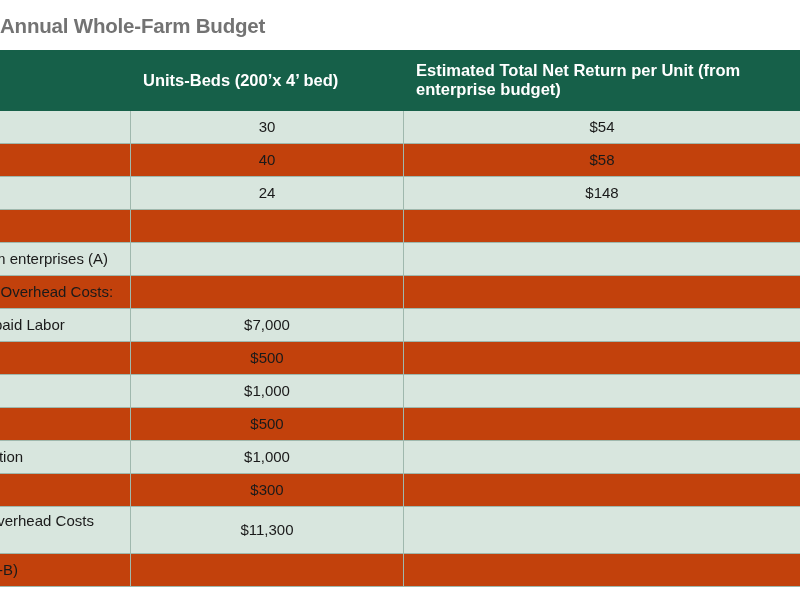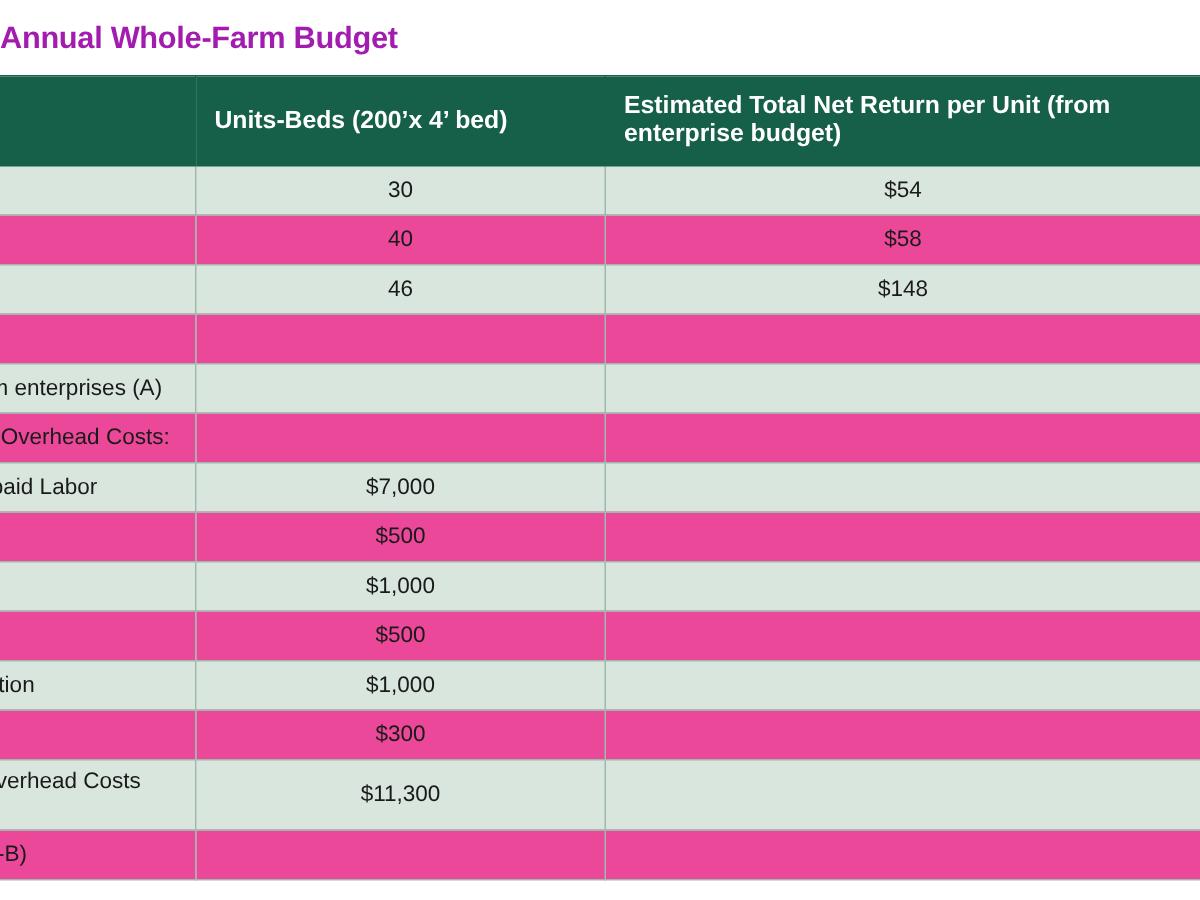--- a/index.html
+++ b/index.html
@@ -24,21 +24,21 @@
   .table-wrap {
     position: absolute;
     left: -150px;        
     top: 14px;
     width: 950px;
   }
 
   .title {
     font-size: 20.5px;
     font-weight: bold;
-    color: #a21caf;
+    color: #737373;
     letter-spacing: -0.2px;
     margin: 0 0 12px 150px;
     padding-left: 0;
     white-space: nowrap;
   }
 
   table.budget {
     border-collapse: collapse;
     table-layout: fixed;
     width: 950px;
@@ -67,21 +67,21 @@
   table.budget td {
     border: 1px solid #9fb8ad;
     padding: 5px 12px;
     height: 33px;
     box-sizing: border-box;
     vertical-align: middle;
     line-height: 1.2;
   }
 
   .row-shade td { background: #d8e6de; }
-  .row-plain td { background: #ec4899; }
+  .row-plain td { background: #c2410c; }
 
   td.label { text-align: left; }
   td.num   { text-align: center; }
 </style>
 </head>
 <body>
 
 <div class="page">
   <div class="table-wrap">
 
@@ -109,21 +109,21 @@
         </tr>
 
         <tr class="row-plain">
           <td class="label"></td>
           <td class="num">40</td>
           <td class="num">$58</td>
         </tr>
 
         <tr class="row-shade">
           <td class="label"></td>
-          <td class="num">46</td>
+          <td class="num">24</td>
           <td class="num">$148</td>
         </tr>
 
         <tr class="row-plain">
           <td class="label"></td>
           <td class="num"></td>
           <td class="num"></td>
         </tr>
 
         <tr class="row-shade">

